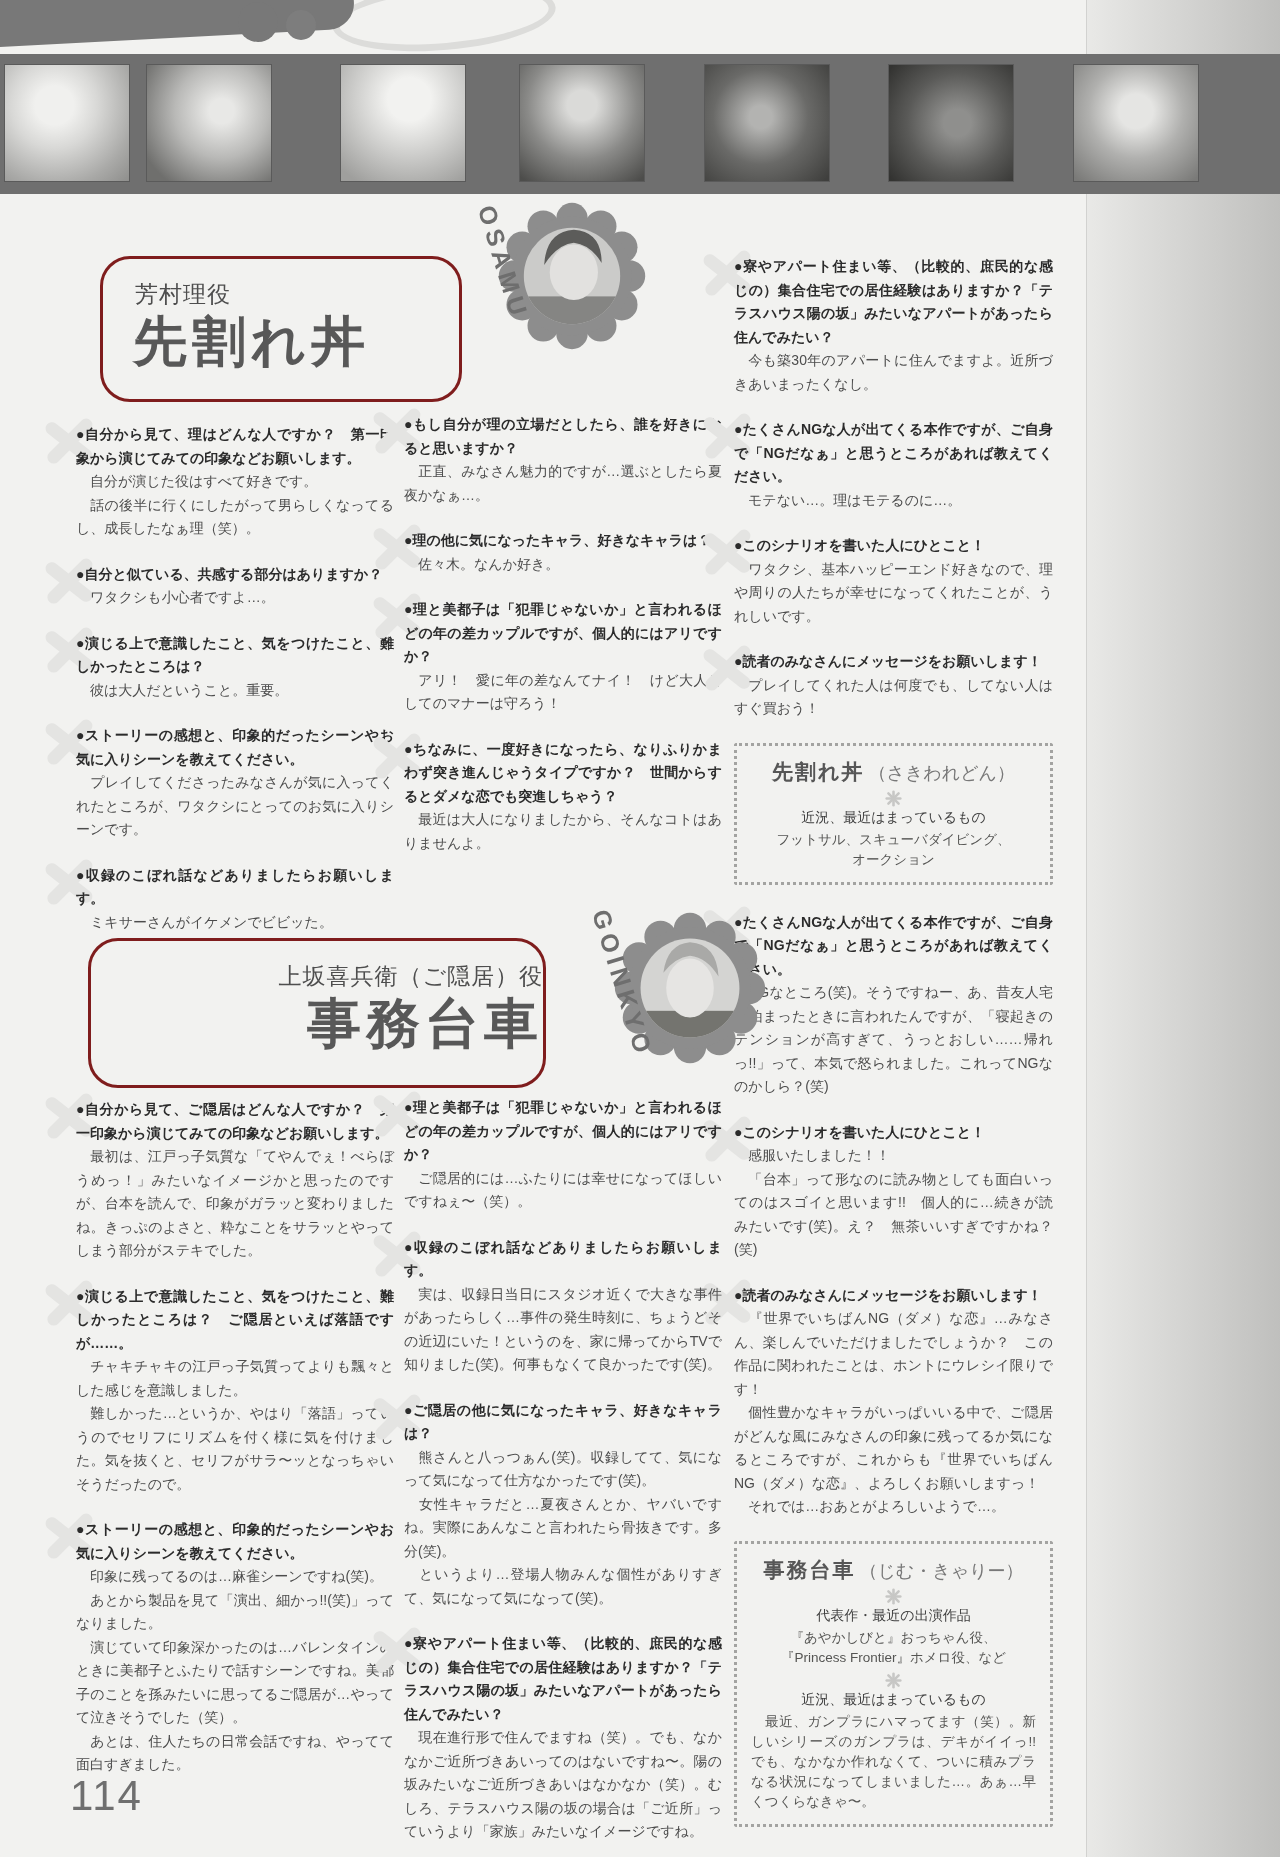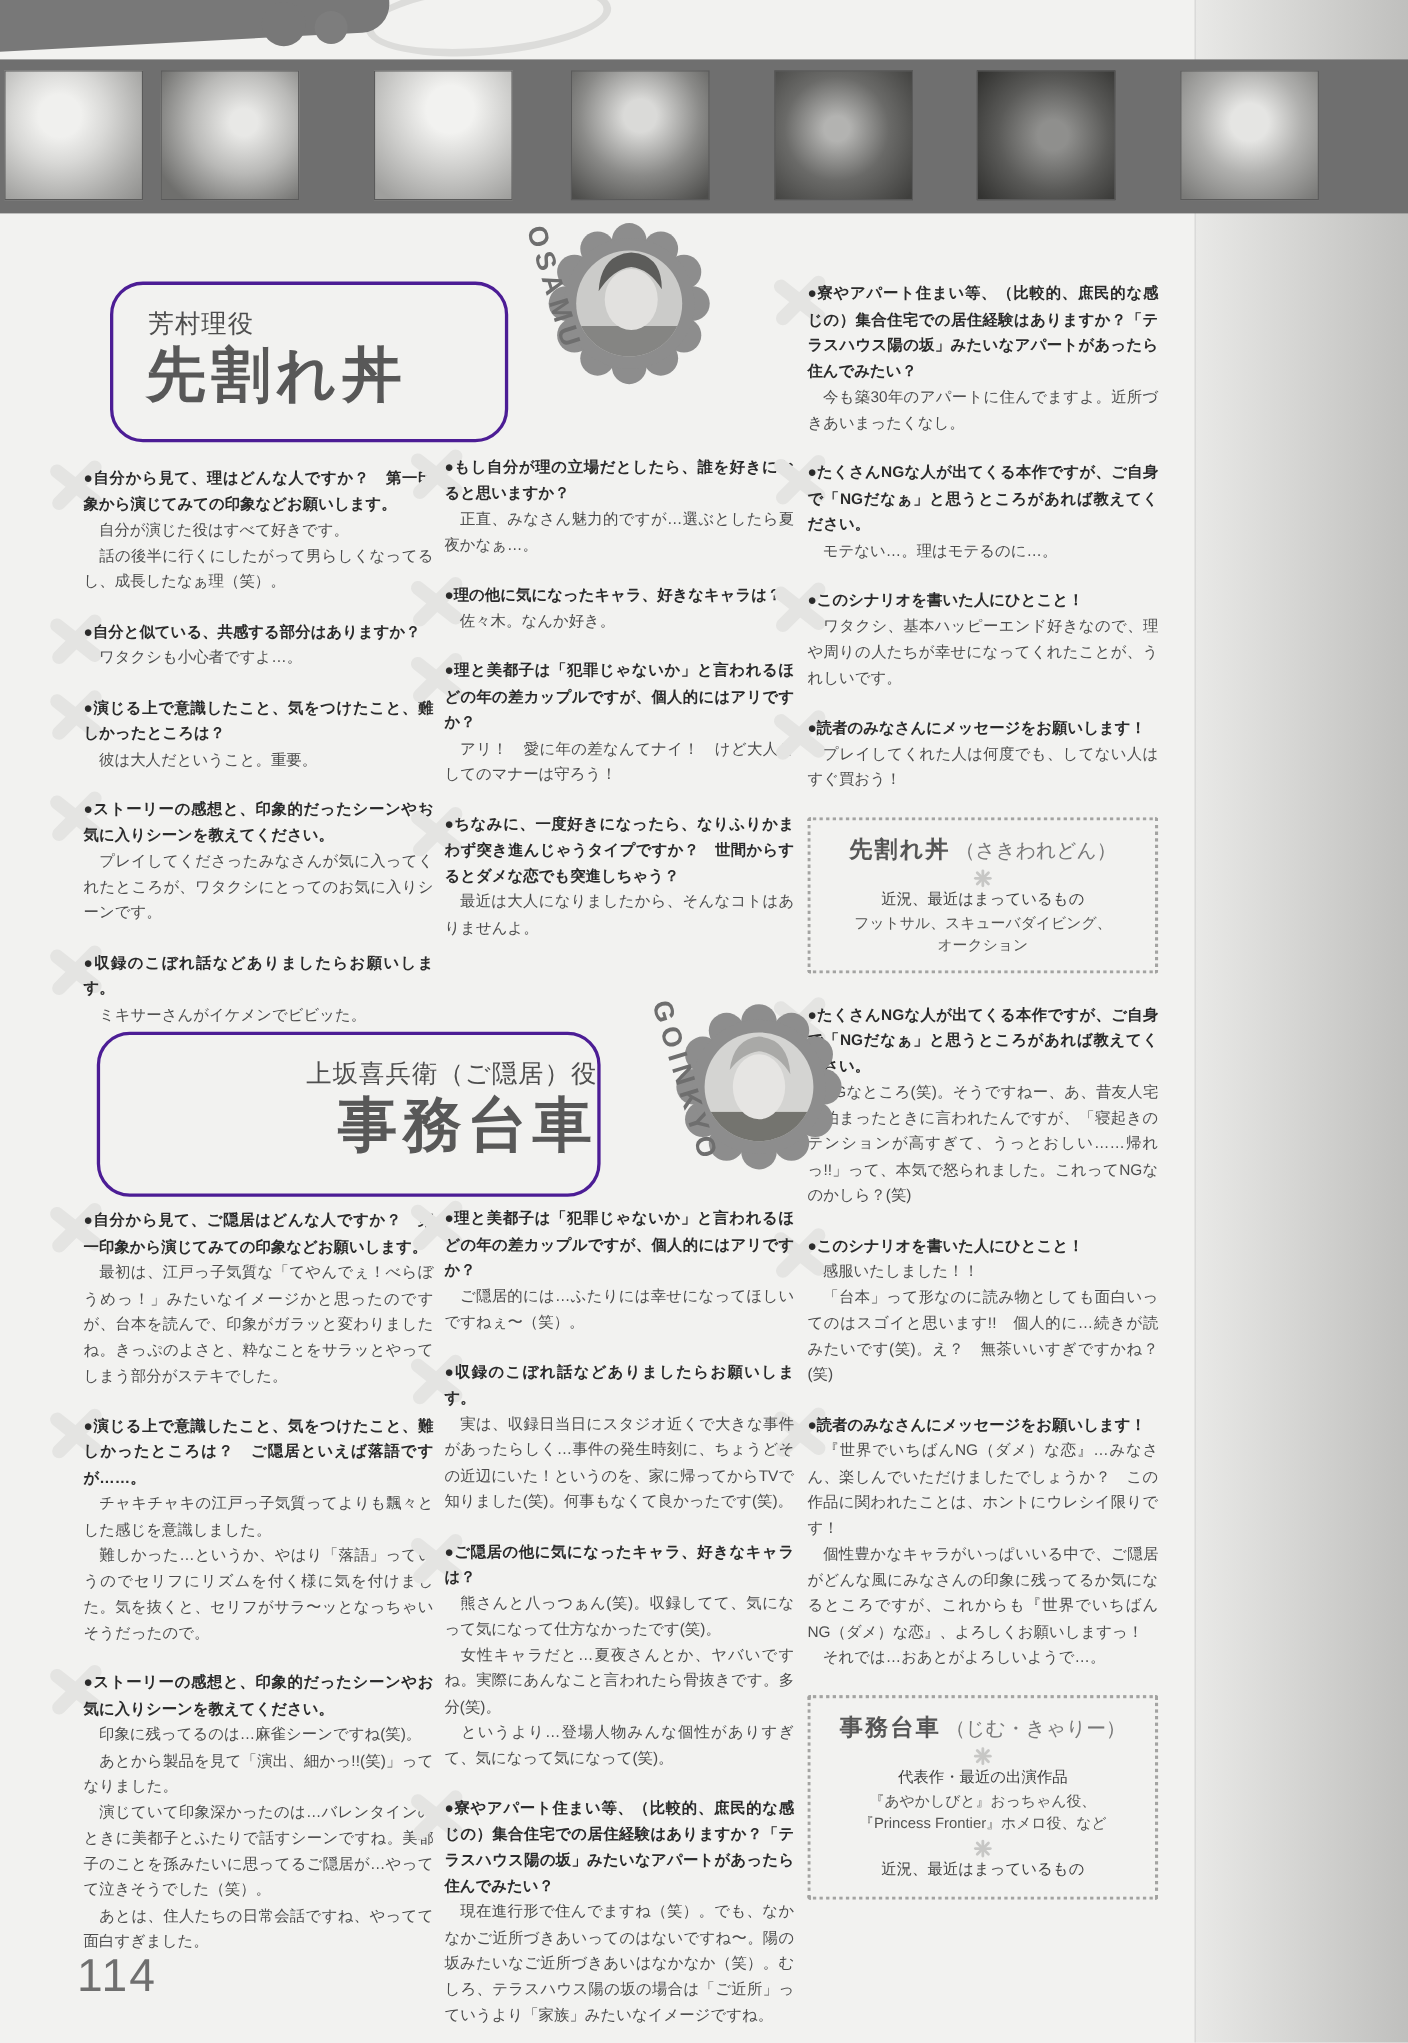--- a/index.html
+++ b/index.html
@@ -24,21 +24,21 @@
   .thumb:nth-of-type(6){left:888px;background:radial-gradient(circle at 55% 50%,#8f8f8d 0 15%,#5a5a58 55%,#333331 95%);}
   .thumb:nth-of-type(7){left:1073px;background:radial-gradient(circle at 50% 40%,#e5e5e3 0 18%,#b0b0ae 50%,#7a7a78 95%);}
   
   .decor-band{position:absolute;left:-14px;top:-20px;width:368px;height:58px;background:#787878;
     transform:rotate(-3deg);border-radius:0 0 26px 8px;z-index:3;}
   .decor-ring1{position:absolute;left:238px;top:2px;width:40px;height:40px;border-radius:50%;background:#787878;z-index:3;}
   .decor-ring2{position:absolute;left:286px;top:10px;width:30px;height:30px;border-radius:50%;background:#7d7d7d;z-index:3;}
   .decor-swirl{position:absolute;left:332px;top:-16px;width:210px;height:52px;border:7px solid #dcdcda;
     border-radius:50%;transform:rotate(-5deg);z-index:1;}
   
-  .header-box{position:absolute;border:3px solid #4c1d95;border-radius:30px;background:transparent;z-index:1;}
+  .header-box{position:absolute;border:3px solid #7f1d1d;border-radius:30px;background:transparent;z-index:1;}
   .hb1{left:100px;top:256px;width:356px;height:140px;}
   .hb2{left:88px;top:938px;width:452px;height:144px;text-align:right;}
   .role{margin:20px 0 0 32px;font-size:23px;color:#4e4e4e;letter-spacing:1px;}
   .actor{margin:4px 0 0 30px;font-size:54px;font-weight:900;color:#585858;letter-spacing:5px;line-height:1;}
   
   .portrait{position:absolute;z-index:4;}
   .p1{left:496px;top:200px;}
   .p2{left:612px;top:910px;}
   .portrait-label{position:absolute;left:-58px;top:48px;width:130px;text-align:center;
     font-size:25px;font-weight:700;color:#6e6e6e;letter-spacing:5px;transform:rotate(73deg);}
@@ -311,20 +311,21 @@
     <div class="pheading">代表作・最近の出演作品</div>
     <div class="pbody">『あやかしびと』おっちゃん役、
 『Princess Frontier』ホメロ役、など</div>
     <svg class="fl" viewBox="-10 -10 20 20">
         <line x1="0" y1="-8" x2="0" y2="8"></line>
         <line x1="-8" y1="0" x2="8" y2="0"></line>
         <line x1="-6" y1="-6" x2="6" y2="6"></line>
         <line x1="-6" y1="6" x2="6" y2="-6"></line>
       </svg>
     <div class="pheading">近況、最近はまっているもの</div>
+    <div class="pbody para">　最近、ガンプラにハマってます（笑）。新しいシリーズのガンプラは、デキがイイっ!!　でも、なかなか作れなくて、ついに積みプラなる状況になってしまいました…。あぁ…早くつくらなきゃ〜。</div>
   </div>
 </div>
 
 <div class="col c-s2c1">
   <div class="qa">
     <span class="xmark"><svg viewBox="0 0 60 60">
           <path d="M11 15 L49 45 M49 11 L13 47"></path>
         </svg></span>
     <p class="q">●自分から見て、ご隠居はどんな人ですか？　第一印象から演じてみての印象などお願いします。</p>
     <p class="a">　最初は、江戸っ子気質な「てやんでぇ！べらぼうめっ！」みたいなイメージかと思ったのですが、台本を読んで、印象がガラッと変わりましたね。きっぷのよさと、粋なことをサラッとやってしまう部分がステキでした。</p>

